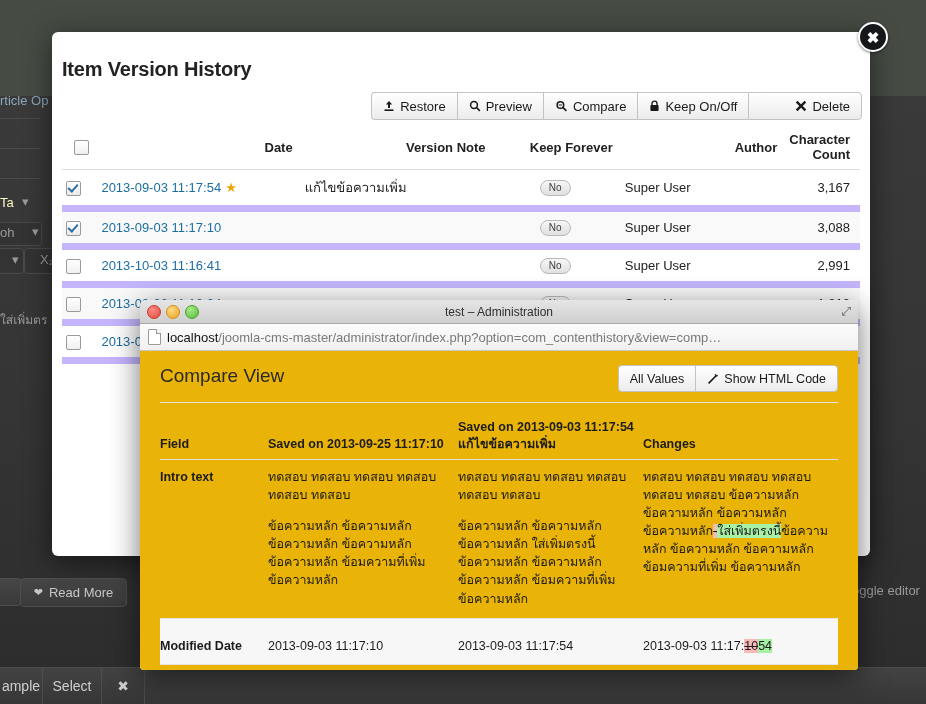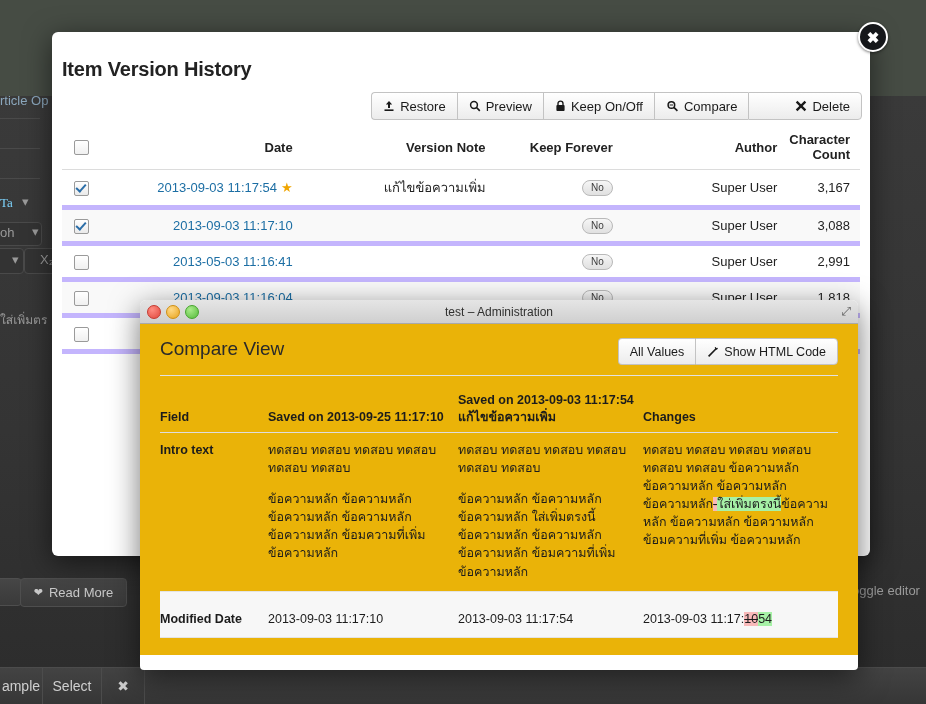--- a/index.html
+++ b/index.html
@@ -59,23 +59,22 @@
   .tbtn:last-child{border-right:1px solid #c3c3c3;border-radius:0 4px 4px 0;padding-left:46px;}
   .tbtn svg{display:block;}
 
   
   table.hist{position:absolute;left:10px;top:95px;width:798px;border-collapse:collapse;}
   table.hist th{
     font-size:13px;font-weight:bold;color:#222;text-align:right;
     padding:5px 6px 7px 6px;border-bottom:1px solid #dcdcdc;
   }
   table.hist td{
-    font-size:13px;color:#222;padding:7px 6px;border-bottom:5px solid #c4b5fd;
+    font-size:13px;color:#222;padding:7px 6px;border-bottom:7px solid #c4b5fd;
     vertical-align:middle;
-    text-align:right;
   }
   table.hist tr.row-alt td{background:#f9f9f9;}
   .col-date{width:200px;}
   .col-note{width:190px;}
   .col-keep{width:120px;text-align:center;}
   .col-auth{width:160px;}
   .col-cc{text-align:right;padding-right:10px !important;}
   .th-cc{text-align:right !important;padding-right:10px !important;}
   .chk{
     width:13px;height:13px;border:1px solid #9a9a9a;border-radius:2px;
@@ -162,21 +161,21 @@
 
 <div id="bg-layer">
   <div class="bg-topband"></div>
   <div class="bg-body"></div>
 
   <div class="bg-text" style="left:0;top:93px;">rticle Op</div>
   <div class="bg-line" style="left:0;top:118px;width:40px;"></div>
   <div class="bg-line" style="left:0;top:148px;width:40px;"></div>
   <div class="bg-line" style="left:0;top:178px;width:40px;"></div>
   <div class="bg-grey" style="left:22px;top:194px;">▾</div>
-  <div class="bg-grey" style="left:0;top:195px;color:#7dd3fc;font-family:Liberation Serif, serif;">Ta</div>
+  <div class="bg-grey" style="left:0;top:195px;color:#fef9c3;">Ta</div>
   <div class="bg-field" style="left:-20px;top:222px;width:60px;height:22px;"></div>
   <div class="bg-grey" style="left:0;top:225px;">oh</div>
   <div class="bg-grey" style="left:32px;top:224px;">▾</div>
   <div class="bg-field" style="left:-20px;top:248px;width:42px;height:24px;"></div>
   <div class="bg-field" style="left:24px;top:248px;width:30px;height:24px;"></div>
   <div class="bg-grey" style="left:12px;top:252px;">▾</div>
   <div class="bg-grey" style="left:40px;top:252px;">X₂</div>
   <div class="bg-grey" style="left:0;top:310px;font-size:12px;">ใส่เพิ่มตร</div>
 
   <div class="bg-btn" style="left:-30px;top:578px;width:50px;height:26px;"></div>
@@ -210,33 +209,33 @@
       <span>Restore</span>
     </div>
     <div class="tbtn">
       <svg width="12" height="12" viewBox="0 0 12 12">
           <circle cx="5" cy="5" r="3.4" fill="none" stroke="#1a1a1a" stroke-width="1.5"></circle>
           <line x1="7.5" y1="7.5" x2="10.8" y2="10.8" stroke="#1a1a1a" stroke-width="1.7"></line>
         </svg>
       <span>Preview</span>
     </div>
     <div class="tbtn">
-      <svg width="11" height="12" viewBox="0 0 11 12">
-          <path d="M3 5 V3.6 a2.5 2.5 0 0 1 5 0 V5" fill="none" stroke="#1a1a1a" stroke-width="1.4"></path>
-          <rect x="1.4" y="5" width="8.2" height="6" rx="1" fill="#1a1a1a"></rect>
-        </svg>
-      <span>Keep On/Off</span>
-    </div>
-    <div class="tbtn">
       <svg width="13" height="12" viewBox="0 0 13 12">
           <circle cx="5.4" cy="5" r="3.3" fill="none" stroke="#1a1a1a" stroke-width="1.5"></circle>
           <line x1="7.9" y1="7.4" x2="11.4" y2="10.9" stroke="#1a1a1a" stroke-width="1.7"></line>
           <line x1="3.6" y1="5" x2="7.2" y2="5" stroke="#1a1a1a" stroke-width="1.1"></line>
         </svg>
       <span>Compare</span>
+    </div>
+    <div class="tbtn">
+      <svg width="11" height="12" viewBox="0 0 11 12">
+          <path d="M3 5 V3.6 a2.5 2.5 0 0 1 5 0 V5" fill="none" stroke="#1a1a1a" stroke-width="1.4"></path>
+          <rect x="1.4" y="5" width="8.2" height="6" rx="1" fill="#1a1a1a"></rect>
+        </svg>
+      <span>Keep On/Off</span>
     </div>
     <div class="tbtn">
       <svg width="12" height="12" viewBox="0 0 12 12">
           <line x1="1.6" y1="1.6" x2="10.4" y2="10.4" stroke="#1a1a1a" stroke-width="2.3"></line>
           <line x1="10.4" y1="1.6" x2="1.6" y2="10.4" stroke="#1a1a1a" stroke-width="2.3"></line>
         </svg>
       <span>Delete</span>
     </div>
   </div>
 
@@ -265,21 +264,21 @@
         <tr class="row-alt">
           <td class="col-chk"><span class="chk on"></span></td>
           <td class="col-date"><a class="datelink">2013-09-03 11:17:10</a></td>
           <td class="col-note"></td>
           <td class="col-keep"><span class="badge-no">No</span></td>
           <td class="col-auth">Super User</td>
           <td class="col-cc">3,088</td>
         </tr>
         <tr>
           <td class="col-chk"><span class="chk"></span></td>
-          <td class="col-date"><a class="datelink">2013-05-03 11:16:41</a></td>
+          <td class="col-date"><a class="datelink">2013-10-03 11:16:41</a></td>
           <td class="col-note"></td>
           <td class="col-keep"><span class="badge-no">No</span></td>
           <td class="col-auth">Super User</td>
           <td class="col-cc">2,991</td>
         </tr>
         <tr class="row-alt">
           <td class="col-chk"><span class="chk"></span></td>
           <td class="col-date"><a class="datelink">2013-09-03 11:16:04</a></td>
           <td class="col-note"></td>
           <td class="col-keep"><span class="badge-no">No</span></td>
@@ -302,20 +301,24 @@
   <div class="win-title">
     <div class="lights">
       <i class="l-red"></i>
       <i class="l-yel"></i>
       <i class="l-grn"></i>
     </div>
     <span class="t">test – Administration</span>
     <span class="win-expand">⤢</span>
   </div>
 
+  <div class="url-bar">
+    <span class="doc-icon"></span>
+    <span class="url-text"><b>localhost</b><span>/joomla-cms-master/administrator/index.php?option=com_contenthistory&amp;view=comp…</span></span>
+  </div>
 
   <div class="page">
     <div class="cv-head">
       <h1 class="cv-title">Compare View</h1>
       <div class="cv-btns">
         <div class="cvbtn">
           <span>All Values</span>
         </div>
         <div class="cvbtn">
           <svg width="12" height="12" viewBox="0 0 12 12">

